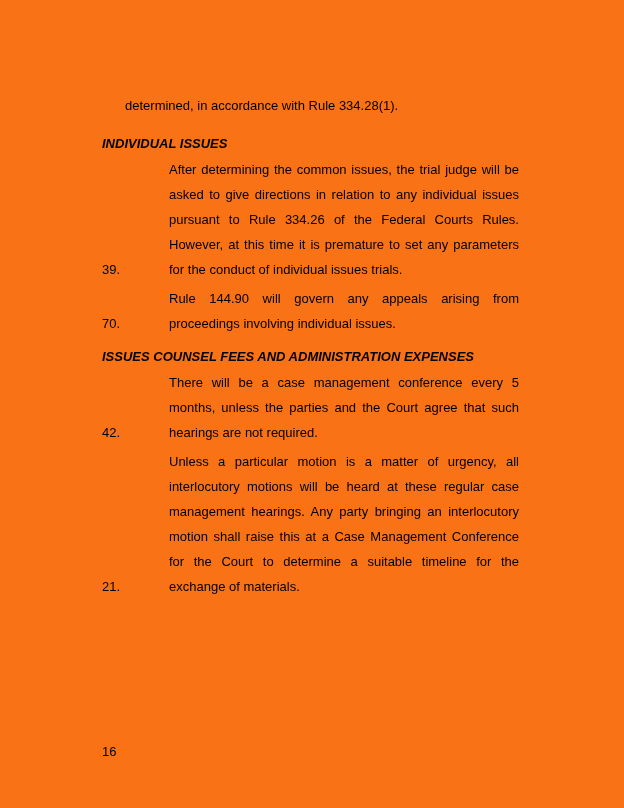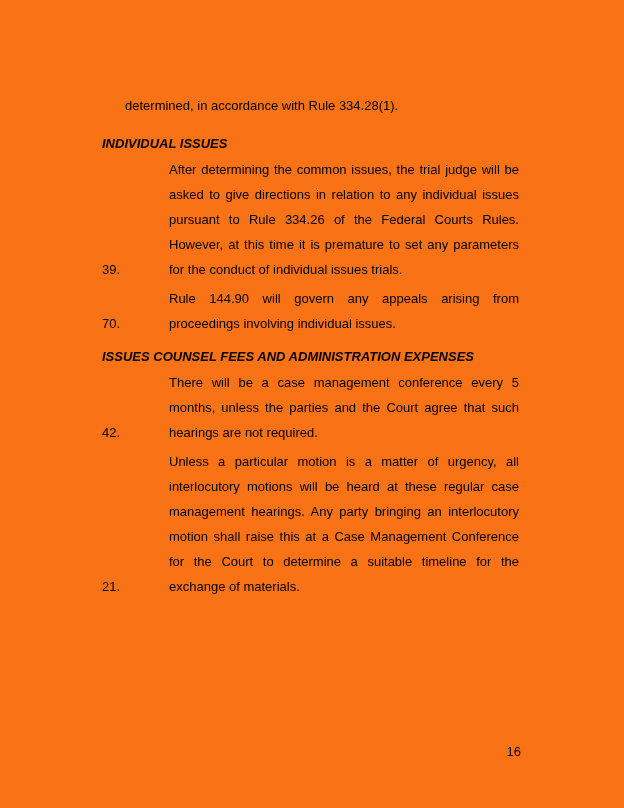--- a/index.html
+++ b/index.html
@@ -48,21 +48,21 @@
   .para .ptext {
     flex: 1 1 auto;
     text-align: justify;
     margin-left: 44px;
   }
   .page-number {
     position: absolute;
     top: 739px;
     left: 102px;
     width: 419px;
-    text-align: right;
+    text-align: left;
     line-height: 25px;
   }
 </style>
 </head>
 <body>
 
 <div class="page">
 
   <p class="cont-line">determined, in accordance with Rule 334.28(1).</p>
 

